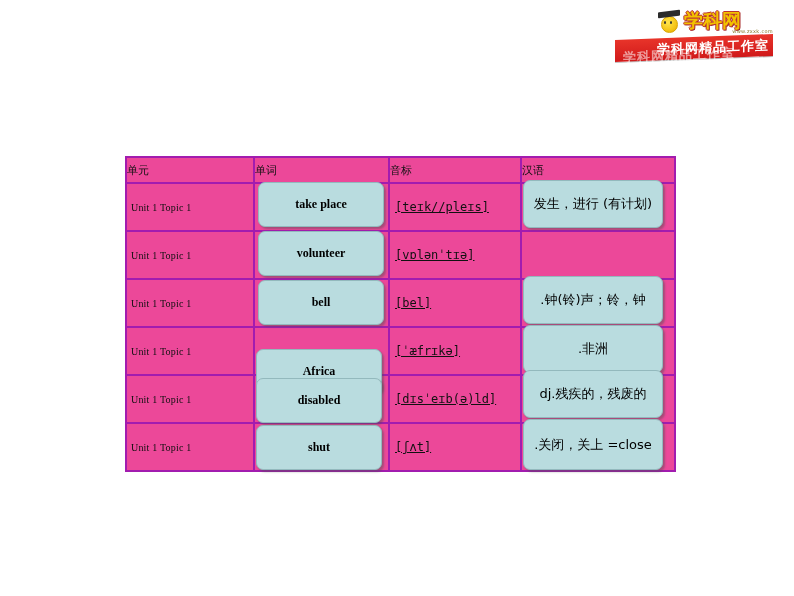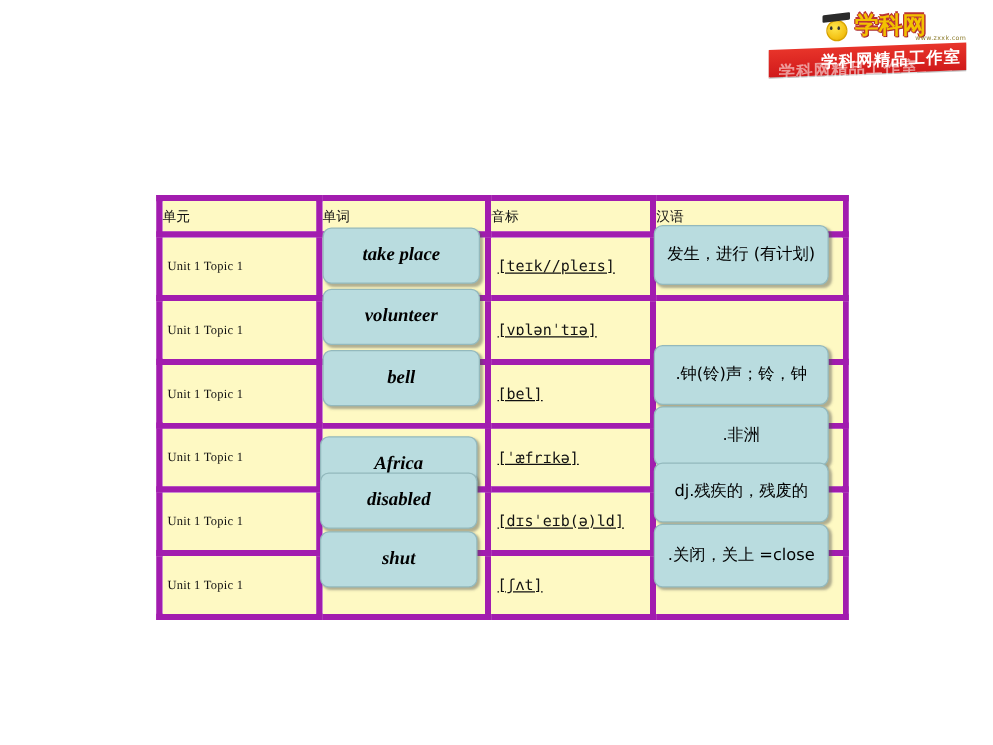--- a/index.html
+++ b/index.html
@@ -147,22 +147,22 @@
   #vocab-table {
     position: absolute;
     left: 125px;
     top: 156px;
     width: 549px;
     border-collapse: collapse;
     table-layout: fixed;
     background: #f4f4f4;
   }
   #vocab-table td {
-    border: 5px solid #a21caf;
-    background: #fef9c3;
+    border: 2px solid #a21caf;
+    background: #ec4899;
     padding: 0;
     vertical-align: middle;
     position: relative;
   }
   .col-unit   { width: 128px; }
   .col-word   { width: 135px; }
   .col-phon   { width: 132px; }
   .col-cn     { width: 154px; }
 
   
@@ -208,22 +208,21 @@
     align-items: center;
     justify-content: center;
     text-align: center;
     color: #000;
     line-height: 1.18;
     overflow: visible;
   }
   .box.word {
     font-family: "Liberation Serif", "DejaVu Serif", serif;
     font-weight: bold;
-    font-size: 15px;
-    font-style: italic;
+    font-size: 12px;
   }
   .box.cn {
     font-family: "DejaVu Sans", sans-serif;
     font-size: 13px;
     font-weight: normal;
     padding: 0 4px;
   }
 
   #overlay-layer {
     position: absolute;

